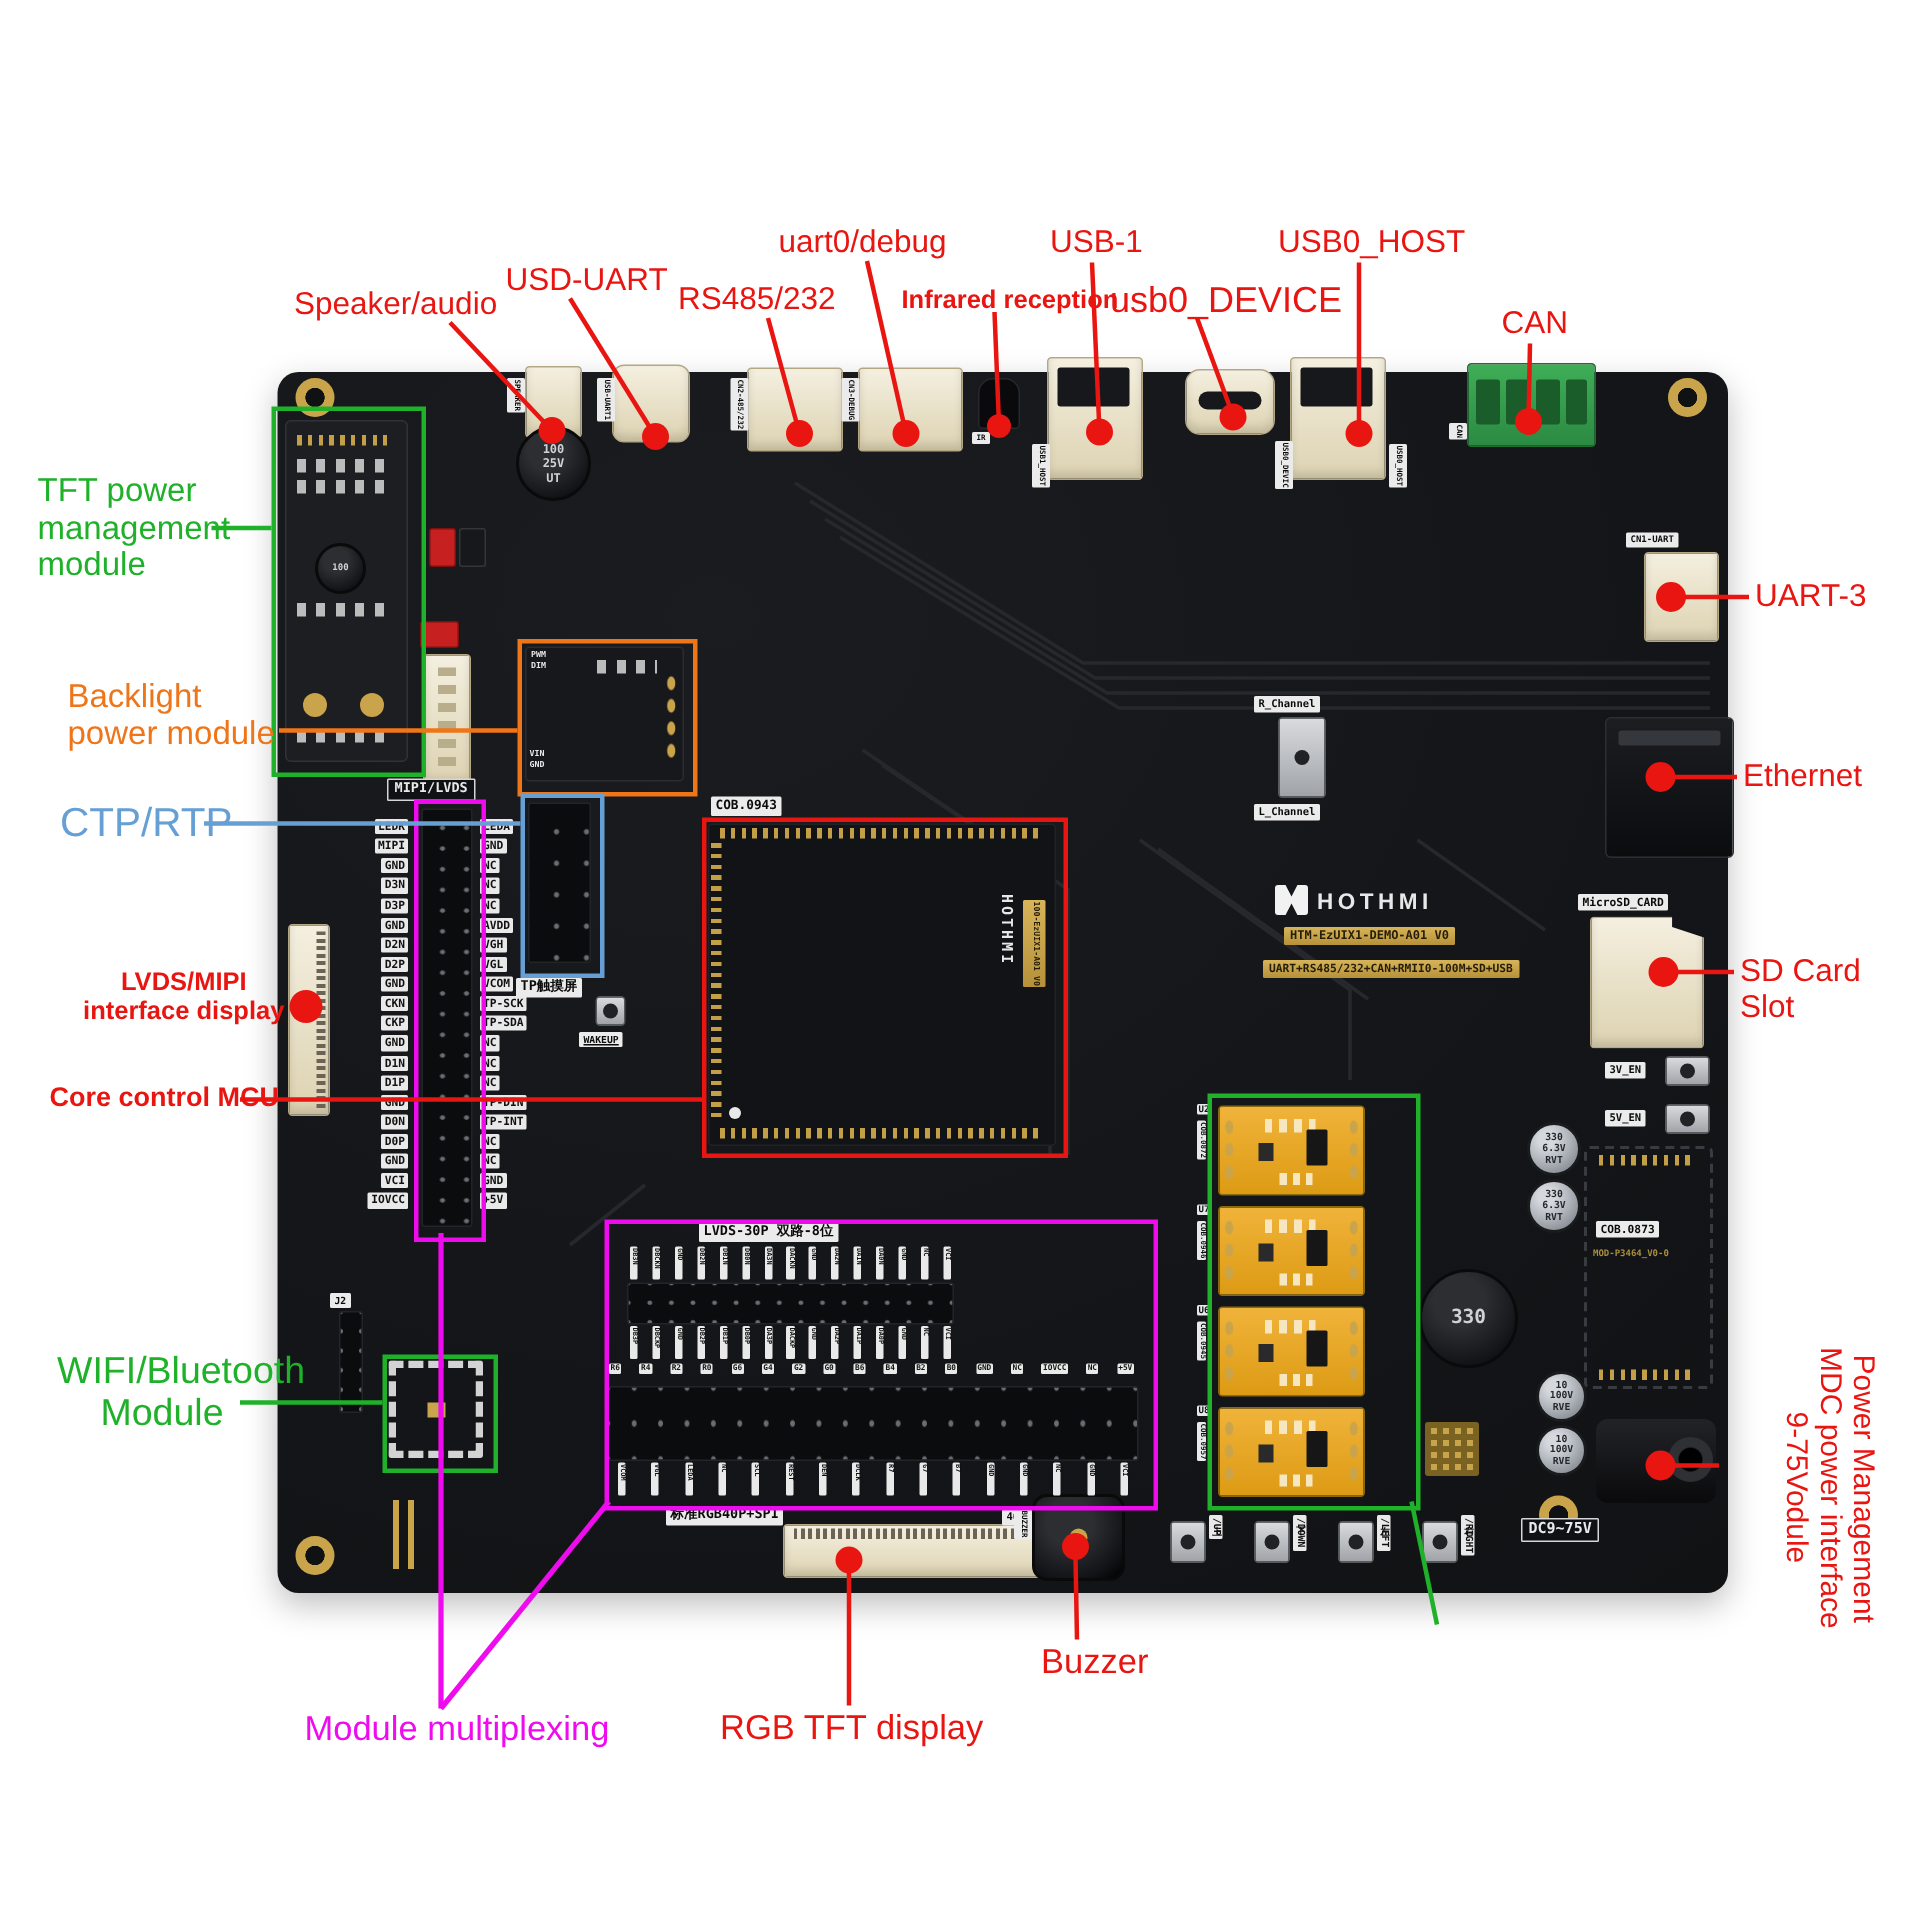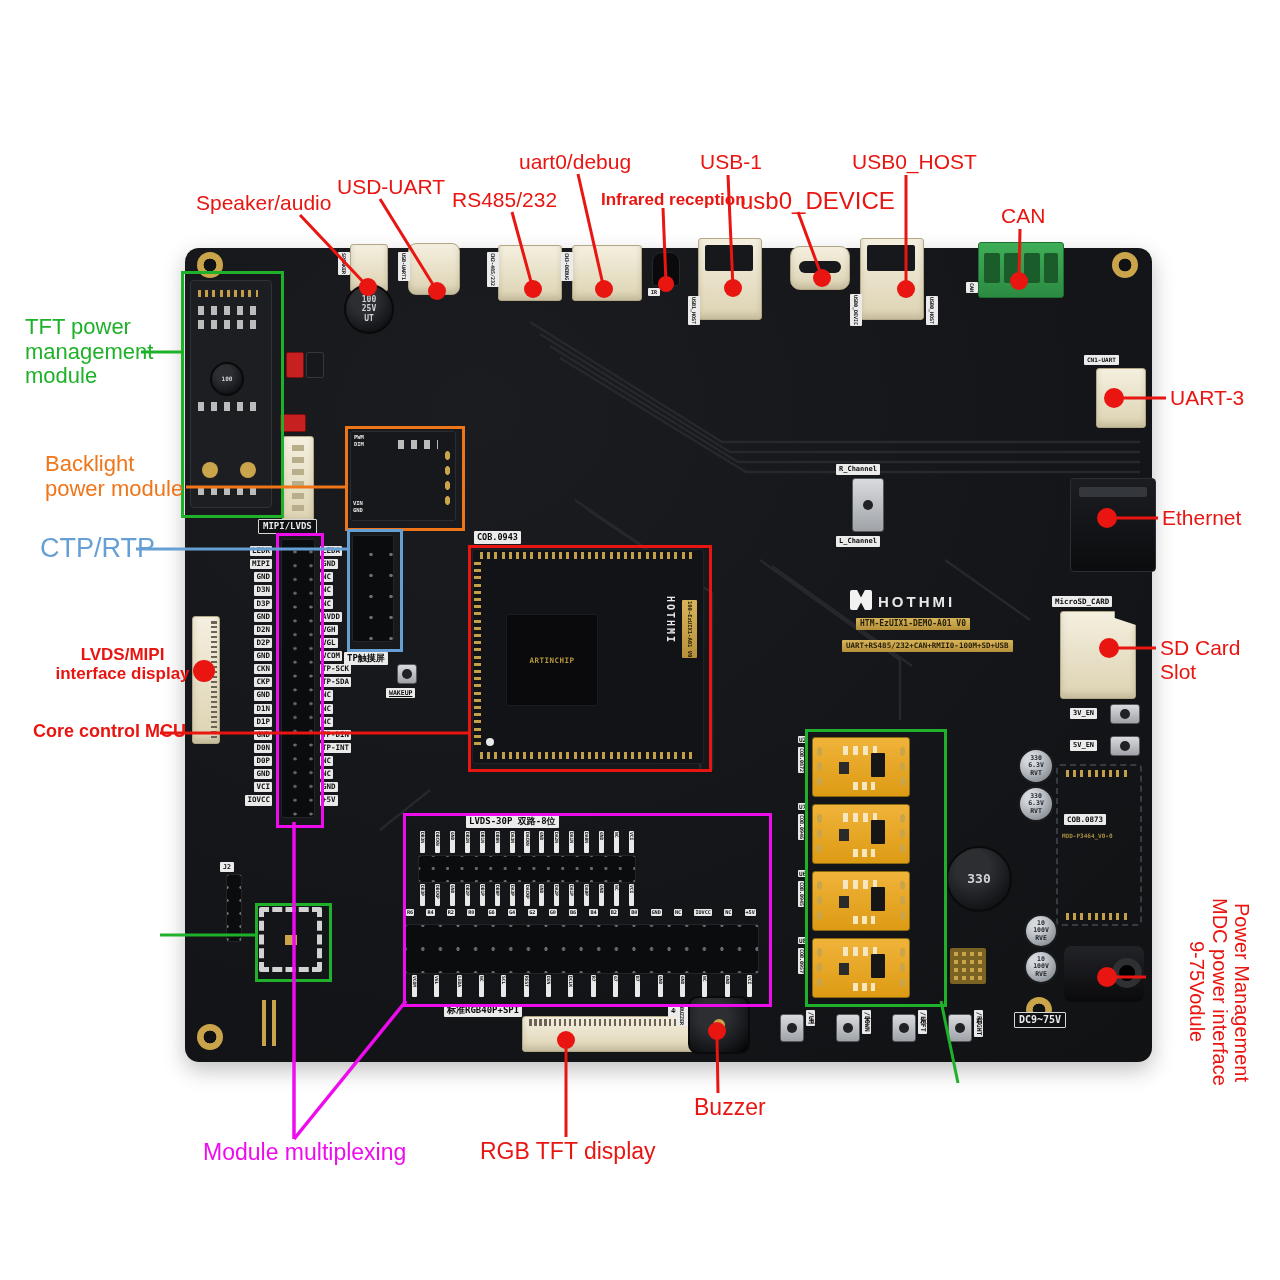--- a/index.html
+++ b/index.html
@@ -232,23 +232,20 @@
 
   <div class="cream" style="left:192px;top:616px;width:26px;height:126px;">
     <div style="position:absolute;right:2px;top:4px;width:6px;height:118px;background:repeating-linear-gradient(180deg,#6b6356 0 2.5px,transparent 2.5px 5px);"></div>
   </div>
 
   <div class="silk" style="left:474px;top:531px;font-size:8.5px;">COB.0943</div>
   <div style="position:absolute;left:472px;top:549px;width:230px;height:213px;background:#121317;border:1px solid #202227;border-radius:3px;z-index:2;"></div>
   <div class="castel-h" style="left:480px;top:552px;width:214px;"></div>
   <div class="castel-h" style="left:480px;top:752px;width:214px;"></div>
   <div class="castel-v" style="left:474px;top:562px;height:184px;"></div>
-  <div style="position:absolute;left:506px;top:614px;width:90px;height:90px;background:#0a0a0c;border:1px solid #1a1b20;border-radius:2px;z-index:2;display:flex;align-items:center;justify-content:center;">
-    <span style="color:#b5973c;font:bold 7.5px 'DejaVu Sans Mono',monospace;letter-spacing:.5px;">ARTINCHIP</span>
-  </div>
   <div class="darkc" style="left:598px;top:700px;width:42px;height:34px;"></div>
   <div class="wtxt vert" style="left:664px;top:596px;font-size:10px;letter-spacing:2px;">HOTHMI</div>
   <div class="goldchip vert" style="left:682px;top:600px;font-size:5.5px;">100-EzUIX1-A01 V0</div>
   <div style="position:absolute;left:486px;top:738px;width:8px;height:8px;border-radius:50%;background:#e9e9e9;z-index:3;"></div>
 
   <div class="hothmi-icon" style="left:850px;top:590px;"></div>
   <div class="wtxt" style="left:878px;top:593px;font-size:15px;letter-spacing:3px;font-family:'Liberation Sans',sans-serif;">HOTHMI</div>
   <div class="goldchip" style="left:856px;top:618px;font-size:8px;">HTM-EzUIX1-DEMO-A01 V0</div>
   <div class="goldchip" style="left:842px;top:640px;font-size:7.5px;">UART+RS485/232+CAN+RMII0-100M+SD+USB</div>
 
@@ -549,17 +546,19 @@
 9-75Vodule</div>
   <div class="lbl" style="left:45px;top:452px;color:var(--orange);font-size:22px;">Backlight
 power module</div>
   <div class="lbl" style="left:25px;top:315px;color:var(--green);font-size:22px;">TFT power
 management
 module</div>
   <div class="lbl" style="left:40px;top:533px;color:var(--blue);font-size:27px;">CTP/RTP</div>
   <div class="lbl" style="left:55px;top:645px;color:var(--red);font-size:17px;font-weight:bold;text-align:center;width:135px;">LVDS/MIPI
 interface display</div>
   <div class="lbl" style="left:33px;top:721px;color:var(--red);font-size:18px;font-weight:bold;">Core control MCU</div>
+  <div class="lbl" style="left:38px;top:900px;color:var(--green);font-size:25px;text-align:center;width:140px;">WIFI/Bluetooth
+Module</div>
   <div class="lbl" style="left:203px;top:1140px;color:var(--magenta);font-size:23px;">Module multiplexing</div>
   <div class="lbl" style="left:480px;top:1139px;color:var(--red);font-size:23px;">RGB TFT display</div>
   <div class="lbl" style="left:694px;top:1095px;color:var(--red);font-size:23px;">Buzzer</div>
 
 </div>
 
 </body></html>

